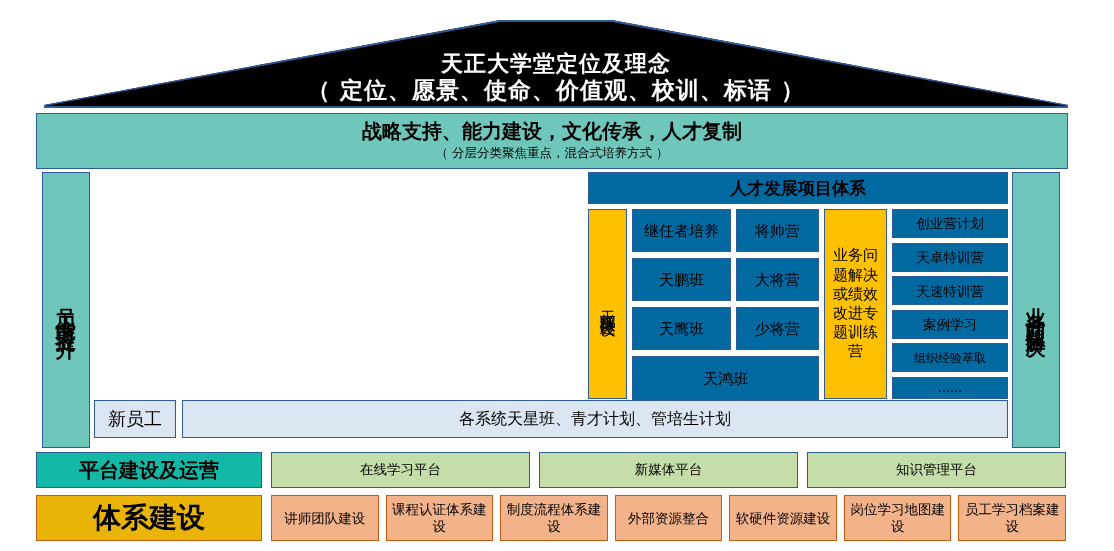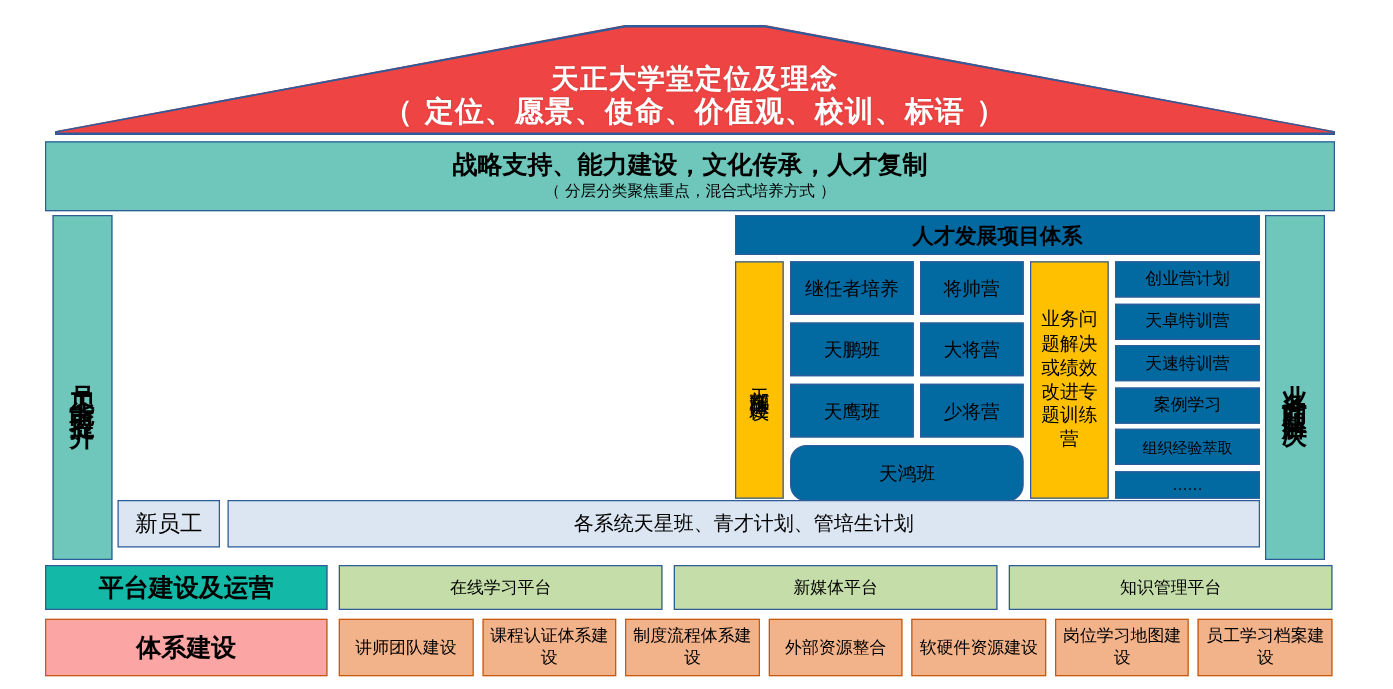--- a/index.html
+++ b/index.html
@@ -6,21 +6,21 @@
   body{
     width:1114px;height:551px;background:#ffffff;overflow:hidden;
     font-family:"DejaVu Sans","Liberation Sans",sans-serif;
     color:#000;
   }
   #root{position:relative;width:1114px;height:551px;}
 
   
   .roof{
     position:absolute;left:44px;top:20px;width:1024px;height:88px;
-    background:#ef4444;
+    background:#000000;
     clip-path:polygon(456px 0px, 568px 0px, 1024px 85px, 1024px 88px, 0px 88px, 0px 85px);
     display:flex;align-items:flex-end;justify-content:flex-start;
   }
   .roof svg{position:absolute;left:0;top:0;}
   .roof-text{
     position:relative;z-index:2;width:100%;text-align:center;
     padding-bottom:4px;color:#ffffff;font-weight:bold;line-height:1.18;
     font-size:22px;letter-spacing:1px;
     text-shadow:0 0 2px rgba(0,0,0,.15);
   }
@@ -102,21 +102,21 @@
   .g-tag .vtext{font-size:16px;font-weight:normal;letter-spacing:2px;}
   .g-mid{width:190px;margin-left:5px;display:flex;flex-direction:column;justify-content:space-between;}
   .g-mid .r{display:flex;height:43px;}
   .g-box{
     background:#0369a1;border:1.2px solid #2E5C9A;
     display:flex;align-items:center;justify-content:center;
     font-size:15px;line-height:1.2;text-align:center;
   }
   .g-mid .a{flex:1.18;margin-right:5px;}
   .g-mid .b{flex:1;}
-  .g-mid .full{flex:1;height:43px;border-radius:13px;}
+  .g-mid .full{flex:1;height:43px;}
   .g-busi{
     width:58px;margin-left:5px;background:#FFC000;border:1.2px solid #2E5C9A;
     display:flex;align-items:center;justify-content:center;
     font-size:15px;line-height:1.28;text-align:center;writing-mode:horizontal-tb;
     padding:0 2px;letter-spacing:0px;
   }
   .g-right{width:118px;margin-left:5px;display:flex;flex-direction:column;justify-content:space-between;}
   .g-right .g-box{height:27px;font-size:13.5px;}
   .g-right .g-box.small{font-size:12px;}
   .g-right .g-box.dots{font-size:12px;height:20px;}
@@ -131,23 +131,23 @@
   .plat-cell{
     flex:1;background:#C5DDA8;border:1.2px solid #2E5C9A;
     display:flex;align-items:center;justify-content:center;
     font-size:13.5px;margin-right:9px;
   }
   .plat-cell:last-child{margin-right:0;}
 
   
   .sysrow{position:absolute;left:36px;top:495px;width:1030px;height:46px;display:flex;}
   .sys-main{
-    width:224px;background:#fca5a5;border:1.5px solid #C55A11;
-    display:flex;align-items:center;justify-content:center;
-    font-size:20px;font-weight:bold;margin-right:9px;
+    width:224px;background:#eab308;border:1.5px solid #C55A11;
+    display:flex;align-items:center;justify-content:center;
+    font-size:28px;font-weight:bold;margin-right:9px;
   }
   .sys-cell{
     flex:1;background:#F2B28A;border:1.2px solid #C55A11;
     display:flex;align-items:center;justify-content:center;
     font-size:13.5px;line-height:1.25;text-align:center;margin-right:7px;padding:0 2px;
   }
   .sys-cell:last-child{margin-right:0;}
 </style>
 </head>
 <body>

